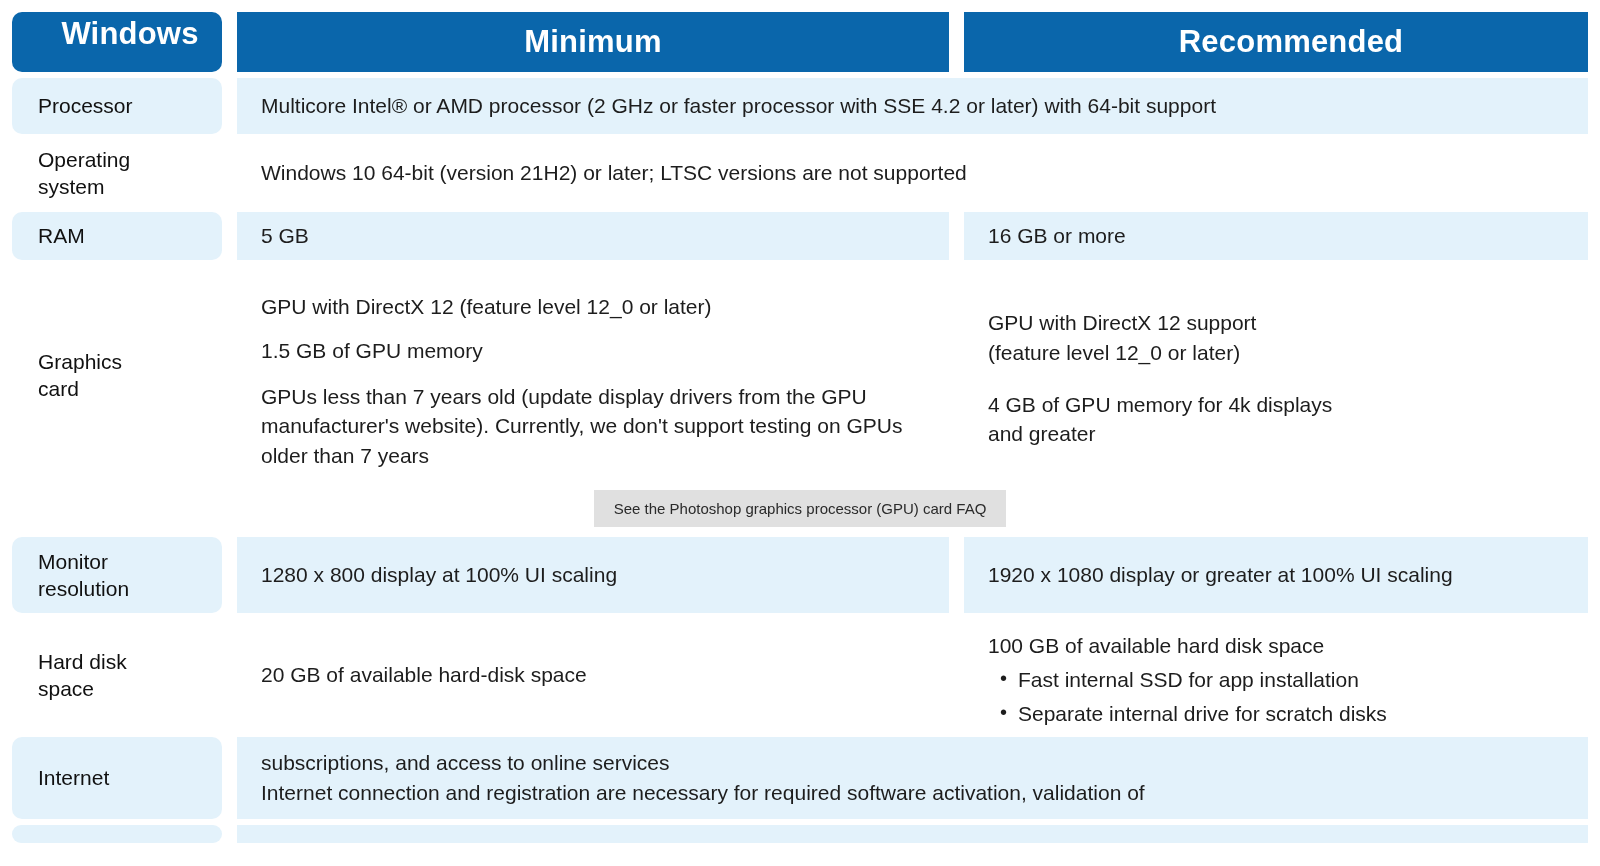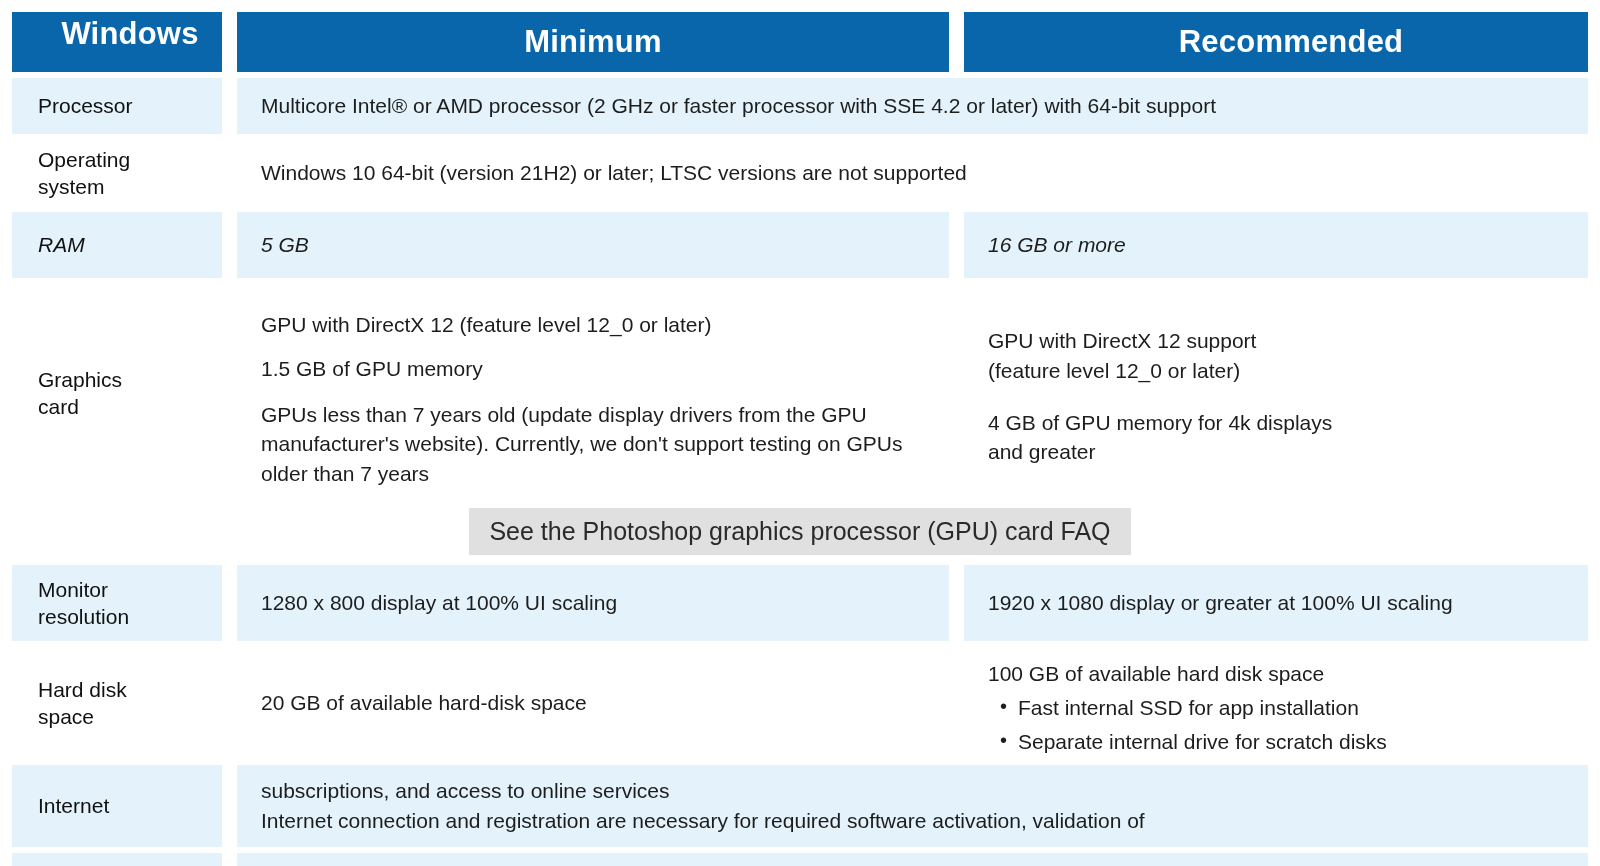--- a/index.html
+++ b/index.html
@@ -25,21 +25,21 @@
   }
 
   .row {
     display: flex;
     width: 1576px;
     align-items: stretch;
     margin-bottom: 6px;
   }
 
   
-  .c1 { width: 210px; flex: 0 0 210px; }
+  .c1 { width: 210px; flex: 0 0 210px; border-radius: 10px; }
   .gap { width: 15px; flex: 0 0 15px; }
   .c2 { width: 712px; flex: 0 0 712px; }
   .c3 { width: 624px; flex: 0 0 624px; padding-left: 30px; }
   .c23 { width: 1351px; flex: 0 0 1351px; }
 
   
   .header-row .cell {
     background: #0a66ab;
     color: #ffffff;
     height: 60px;
@@ -69,21 +69,21 @@
     color: #111111;
   }
   .value-cell { padding-left: 24px; padding-right: 22px; }
 
   .shade { background: #e3f2fb; }
   .plain { background: #ffffff; }
 
   
   .r-processor .cell { height: 56px; }
   .r-os .cell       { height: 66px; }
-  .r-ram .cell      { height: 66px; font-style: italic; }
+  .r-ram .cell      { height: 48px; }
   .r-gpu .cell      { height: 218px; }
   .r-monitor .cell  { height: 76px; }
   .r-disk .cell     { height: 112px; }
   .r-internet .cell { height: 82px; }
   .r-extra .cell    { height: 18px; }
 
   .r-gpu .value-cell { justify-content: flex-start; }
   .r-gpu .c2.value-cell { padding-top: 26px; }
   .r-gpu .c3.value-cell { padding-top: 42px; }
   .r-gpu .c1.label-cell { justify-content: center; }
@@ -117,21 +117,21 @@
   
   .faq-wrap {
     width: 1576px;
     display: flex;
     justify-content: center;
     margin: 4px 0 10px 0;
   }
   .faq-note {
     background: #e0e0e0;
     color: #2a2a2a;
-    font-size: 25px;
+    font-size: 15px;
     line-height: 1;
     padding: 11px 20px;
     white-space: nowrap;
   }
 
   .lbl-2line { line-height: 1.3; }
 </style>
 </head>
 <body>
 

